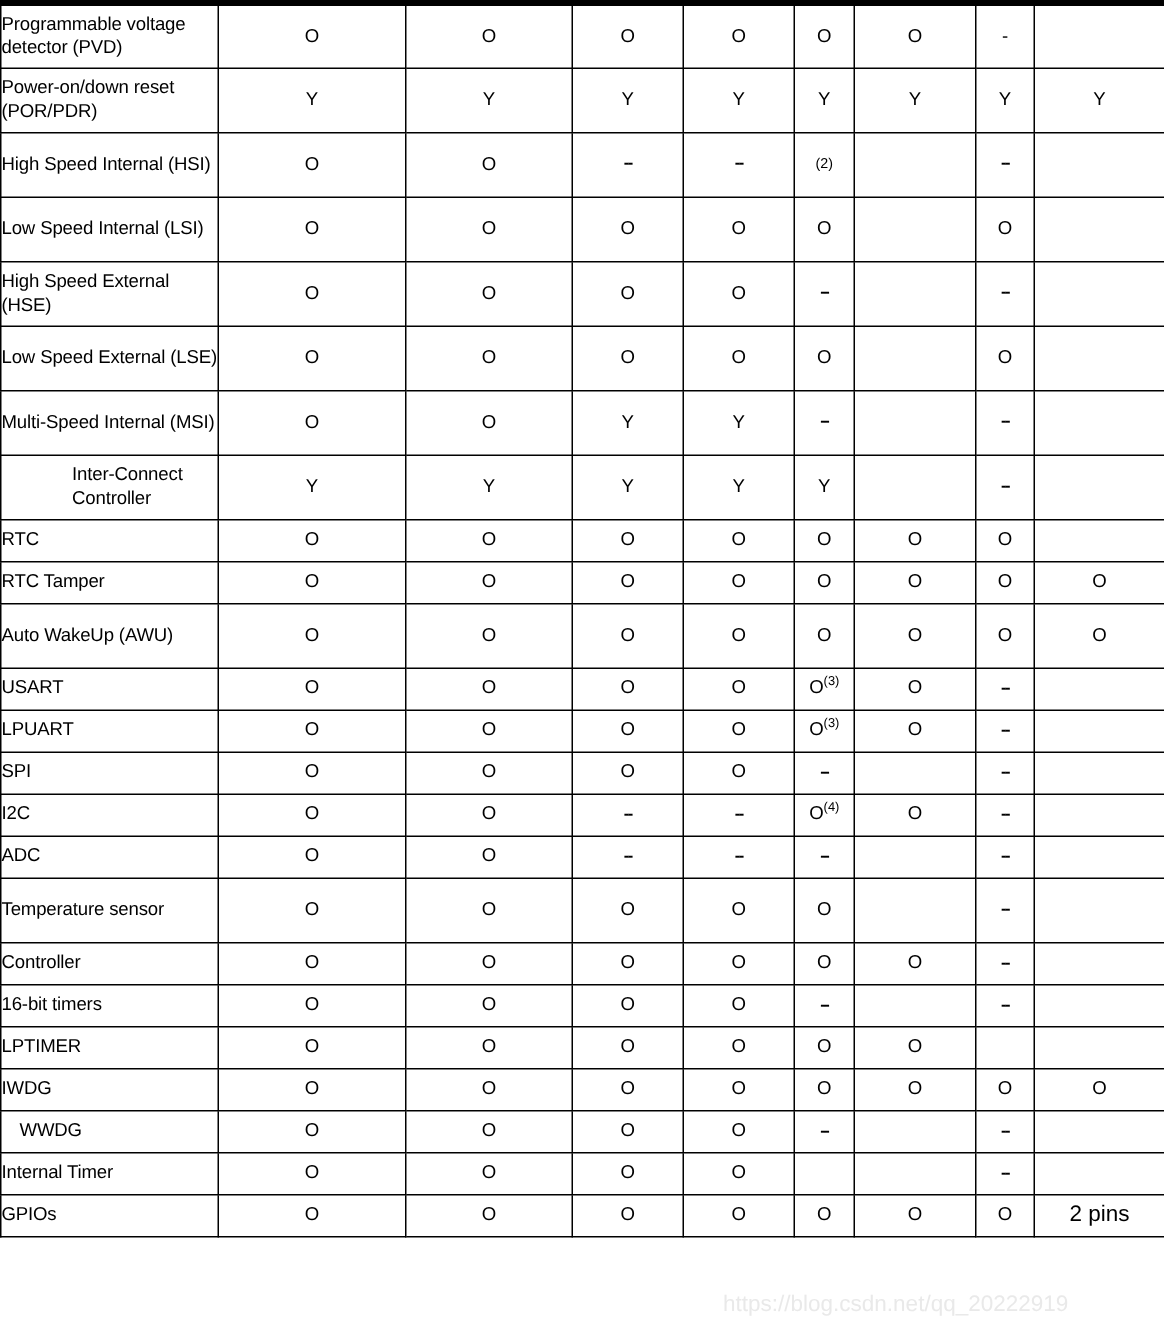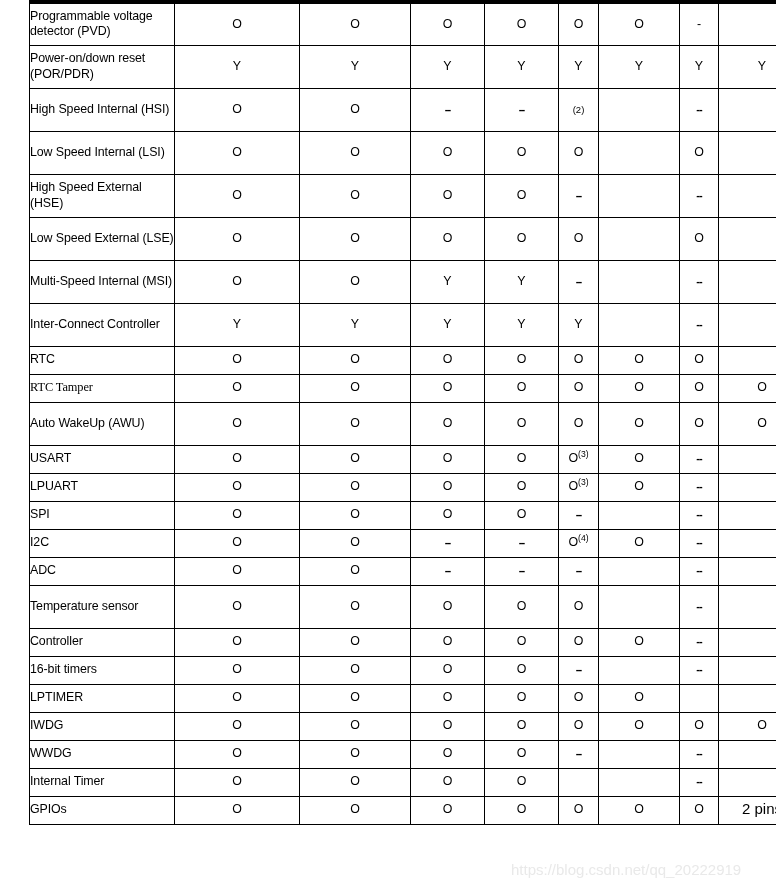--- a/index.html
+++ b/index.html
@@ -11,21 +11,20 @@
     width: 776px; height: 888px;
     font-family: "Liberation Sans", sans-serif;
     color: #000000;
     overflow: hidden;
     position: relative;
   }
   #table-wrap {
     position: relative;
     width: 628px;
     height: 888px;
-    margin-left: 29px;
   }
   table.feature-table {
     border-collapse: collapse;
     table-layout: fixed;
     width: 776px;
     border-top: 4px solid #000;
     border-left: 1px solid #000;
     border-right: 1px solid #000;
     border-bottom: 1px solid #000;
   }
@@ -168,21 +167,21 @@
           <td class="val-cell">O</td>
           <td class="val-cell">O</td>
           <td class="val-cell">Y</td>
           <td class="val-cell">Y</td>
           <td class="val-cell"><span class="dash">--</span></td>
           <td class="val-cell"></td>
           <td class="val-cell"><span class="dash">--</span></td>
           <td class="val-cell"></td>
         </tr>
         <tr>
-          <td class="label-cell" style="height: 43px;">Inter-Connect Controller</td>
+          <td class="label-cell" style="height: 43px; padding-left: 47px;">Inter-Connect Controller</td>
           <td class="val-cell">Y</td>
           <td class="val-cell">Y</td>
           <td class="val-cell">Y</td>
           <td class="val-cell">Y</td>
           <td class="val-cell">Y</td>
           <td class="val-cell"></td>
           <td class="val-cell"><span class="dash">--</span></td>
           <td class="val-cell"></td>
         </tr>
         <tr>
@@ -190,21 +189,21 @@
           <td class="val-cell">O</td>
           <td class="val-cell">O</td>
           <td class="val-cell">O</td>
           <td class="val-cell">O</td>
           <td class="val-cell">O</td>
           <td class="val-cell">O</td>
           <td class="val-cell">O</td>
           <td class="val-cell"></td>
         </tr>
         <tr>
-          <td class="label-cell" style="height: 28px; font-family: Liberation Serif, serif;">RTC Tamper</td>
+          <td class="label-cell" style="height: 28px;">RTC Tamper</td>
           <td class="val-cell">O</td>
           <td class="val-cell">O</td>
           <td class="val-cell">O</td>
           <td class="val-cell">O</td>
           <td class="val-cell">O</td>
           <td class="val-cell">O</td>
           <td class="val-cell">O</td>
           <td class="val-cell">O</td>
         </tr>
         <tr>
@@ -322,21 +321,21 @@
           <td class="val-cell">O</td>
           <td class="val-cell">O</td>
           <td class="val-cell">O</td>
           <td class="val-cell">O</td>
           <td class="val-cell">O</td>
           <td class="val-cell">O</td>
           <td class="val-cell">O</td>
           <td class="val-cell">O</td>
         </tr>
         <tr>
-          <td class="label-cell" style="height: 28px;">WWDG</td>
+          <td class="label-cell" style="height: 28px; padding-left: 12px;">WWDG</td>
           <td class="val-cell">O</td>
           <td class="val-cell">O</td>
           <td class="val-cell">O</td>
           <td class="val-cell">O</td>
           <td class="val-cell"><span class="dash">--</span></td>
           <td class="val-cell"></td>
           <td class="val-cell"><span class="dash">--</span></td>
           <td class="val-cell"></td>
         </tr>
         <tr>

